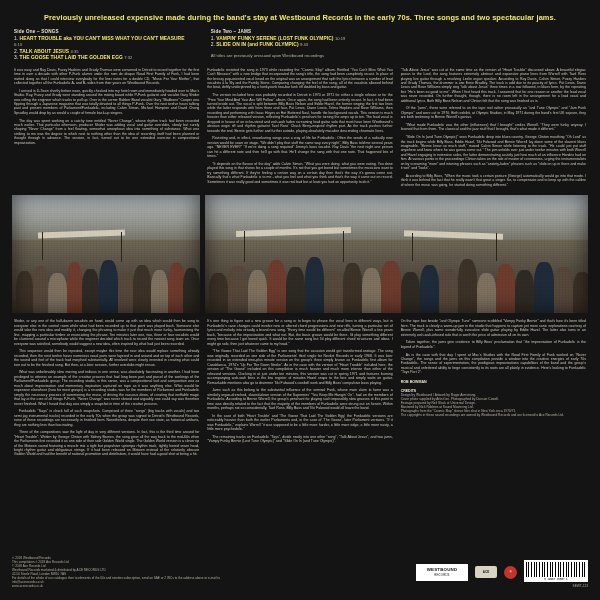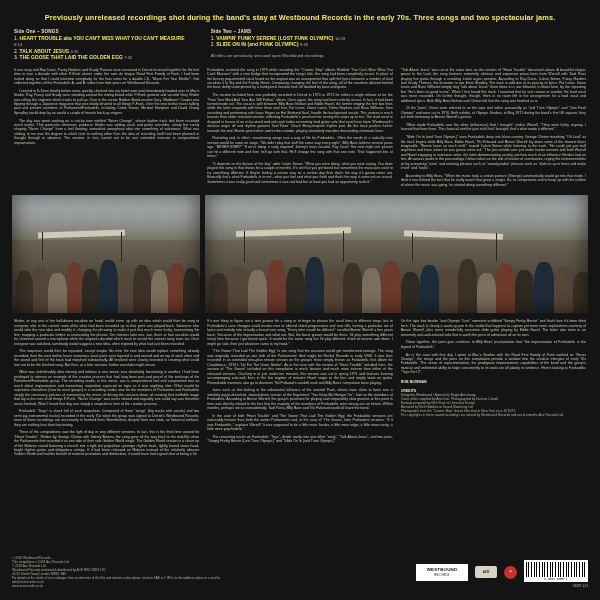--- a/index.html
+++ b/index.html
@@ -218,21 +218,21 @@
   }
   .catno{
     color:#b0ab9c;font-size:3.2px;text-align:right;margin-top:2px;
   }
 </style>
 </head>
 <body>
 
 <div id="sleeve">
 
-  <div class="headline">Previously unreleased recordings shot during the band's stay at Westbound Records in the early 70s. Three songs and two spectacular jams.</div>
+  <div class="headline">Previously unreleased expensive made during the band's stay at Westbound Records in the early 70s. Three songs and two spectacular jams.</div>
 
   <div class="track-row">
 
     <div class="track-col">
       <div class="side-label">Side One – SONGS</div>
       <div class="track-line">
         <span class="num">1.</span>
         <span class="ttl">HEART TROUBLE aka YOU CAN'T MISS WHAT YOU CAN'T MEASURE</span>
         <span class="dur">6:13</span>
       </div>

